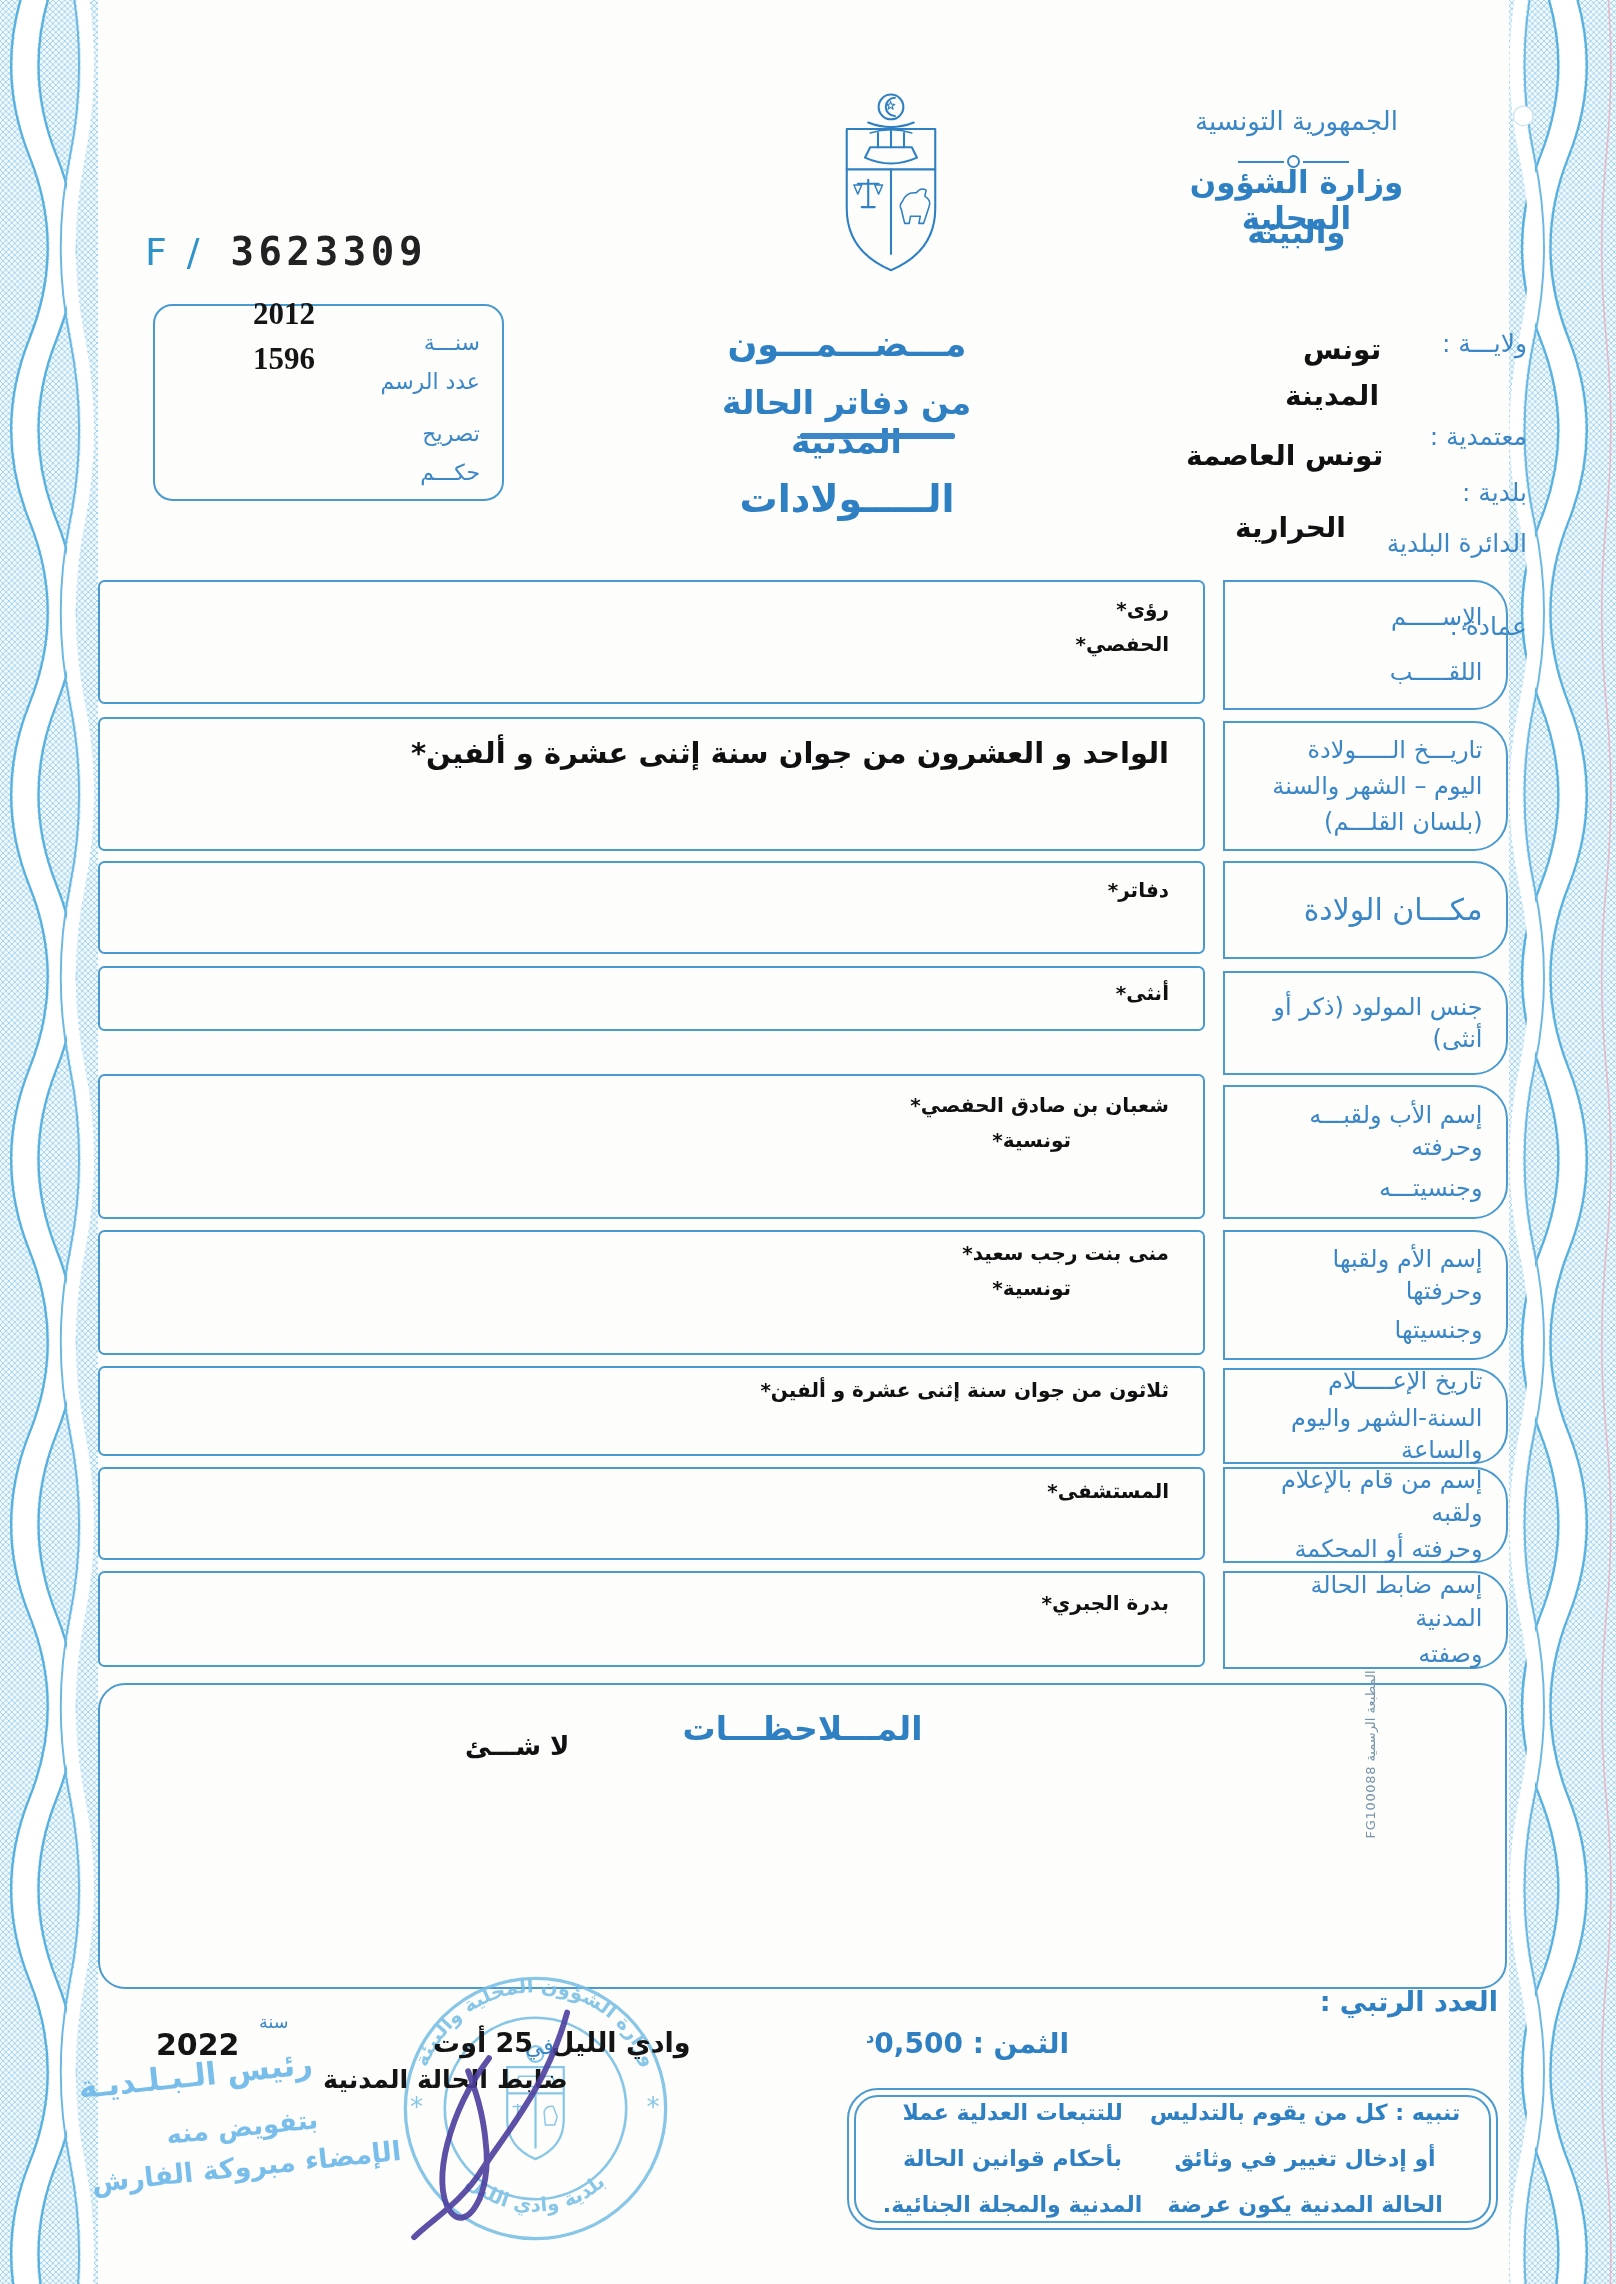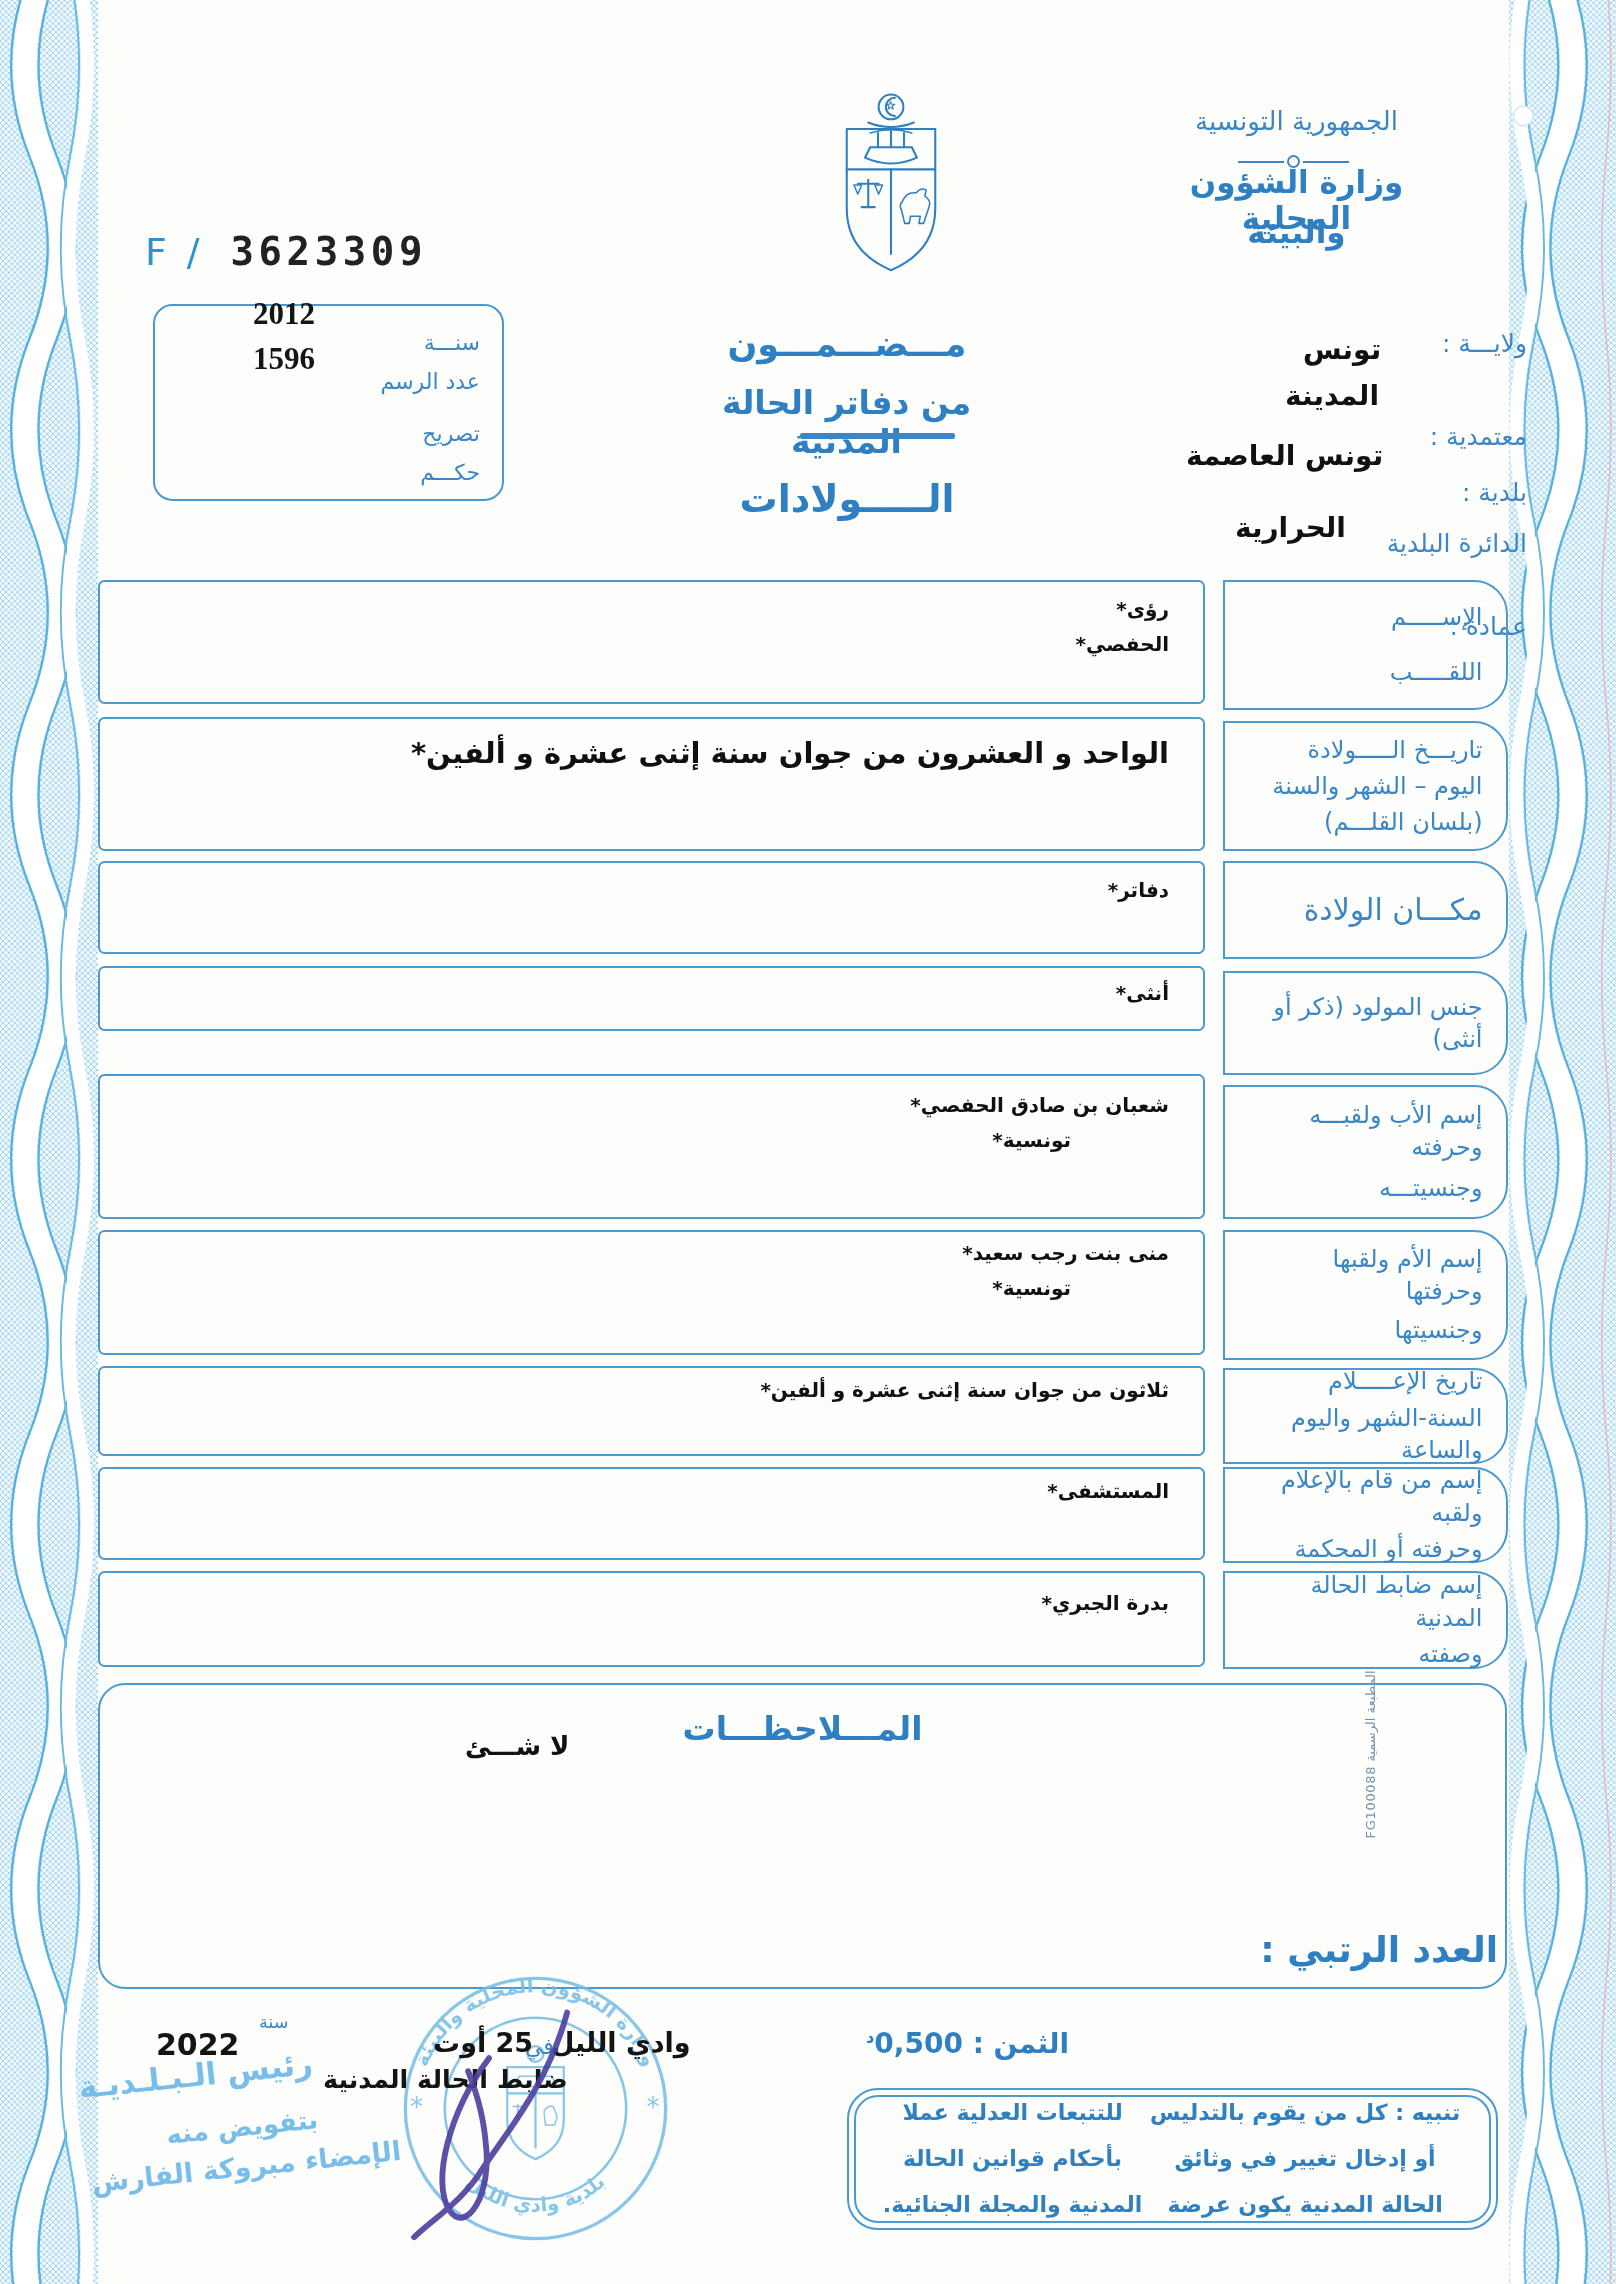--- a/index.html
+++ b/index.html
@@ -38,21 +38,21 @@
   .lbox{position:absolute;left:1223px;width:285px;border:2.6px solid #4a9ad0;border-radius:0 34px 34px 0;
         direction:rtl;box-sizing:border-box;color:#3a86c6;font-size:24px;display:flex;flex-direction:column;
         justify-content:center;padding:7.8px 23.5px;gap:3.9px;text-align:right;z-index:2;line-height:1.35;}
   .lbox.spread{justify-content:space-around;gap:0;}
   .lbox.big{font-size:30px;}
   
   .obsbox{position:absolute;left:98px;top:1683px;width:1405px;height:302px;border:2.6px solid #4a9ad0;border-radius:27px;z-index:1;}
   .obstitle{position:absolute;left:0;right:0;top:23.5px;text-align:center;color:#2e80c3;font-weight:bold;font-size:33px;letter-spacing:1.3px;}
   .obsval{position:absolute;left:365px;top:46px;color:#111;font-weight:bold;font-size:26px;direction:rtl;}
   
-  .order-lab{position:absolute;right:118px;top:1929px;font-size:36px;font-weight:bold;color:#2e80c3;direction:rtl;z-index:2;text-align:right;}
+  .order-lab{position:absolute;right:118px;top:1986px;font-size:27px;font-weight:bold;color:#2e80c3;direction:rtl;z-index:2;text-align:right;}
   .price{position:absolute;left:866px;top:2027px;font-size:28px;font-weight:bold;color:#2e80c3;direction:rtl;z-index:2;}
   .price sup{font-size:58%;}
   .issue-place{position:absolute;left:551px;top:2027px;font-size:27px;font-weight:bold;color:#141414;direction:rtl;z-index:3;}
   .issue-in{position:absolute;left:525px;top:2034px;font-size:22px;color:#3a86c6;z-index:3;}
   .issue-dm{position:absolute;left:433px;top:2027px;font-size:27px;font-weight:bold;color:#141414;direction:rtl;z-index:3;}
   .issue-ylab{position:absolute;left:259px;top:2012px;font-size:17.6px;color:#3a86c6;z-index:3;}
   .issue-yval{position:absolute;left:156px;top:2027px;font-size:30px;font-weight:bold;color:#141414;z-index:3;}
   .officer-t{position:absolute;left:323px;top:2064px;font-size:25.4px;font-weight:bold;color:#141414;direction:rtl;z-index:3;}
   .stampline{position:absolute;color:rgba(110,185,232,0.92);font-weight:bold;direction:rtl;transform:rotate(-6deg);z-index:2;}
   .sl1{left:78px;top:2057px;font-size:31px;letter-spacing:6.5px;}

